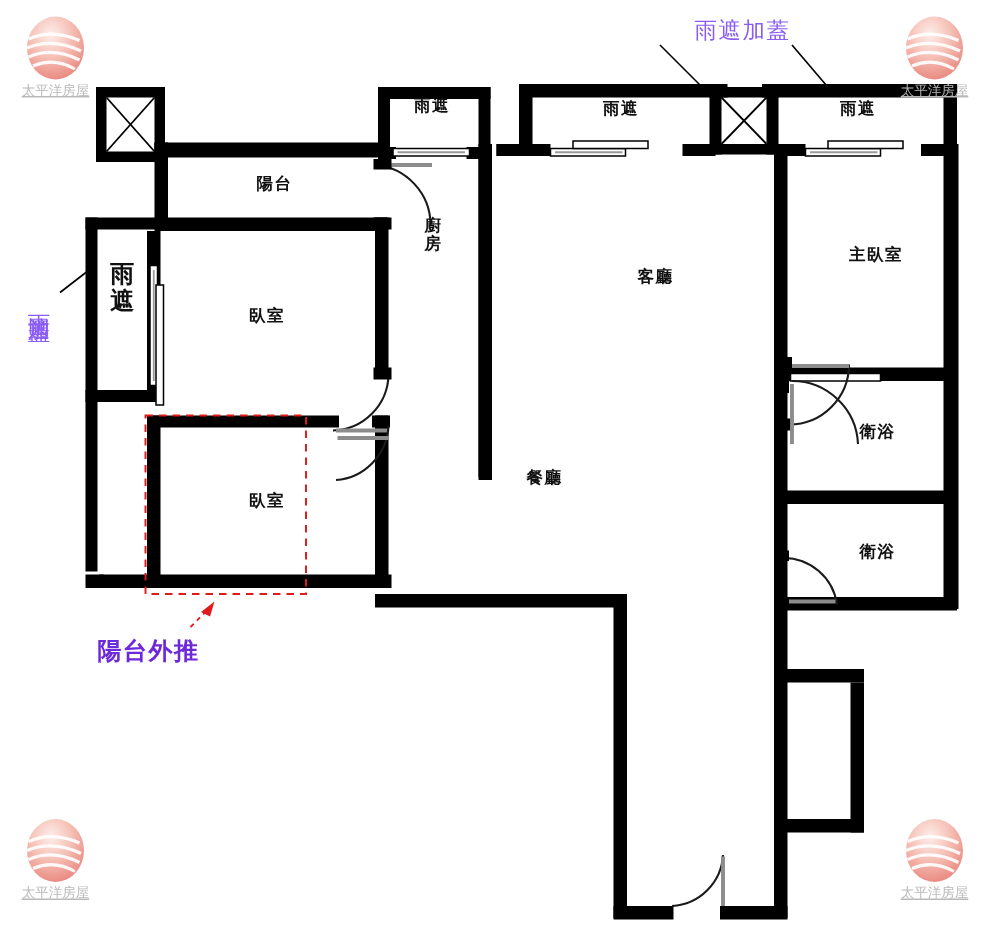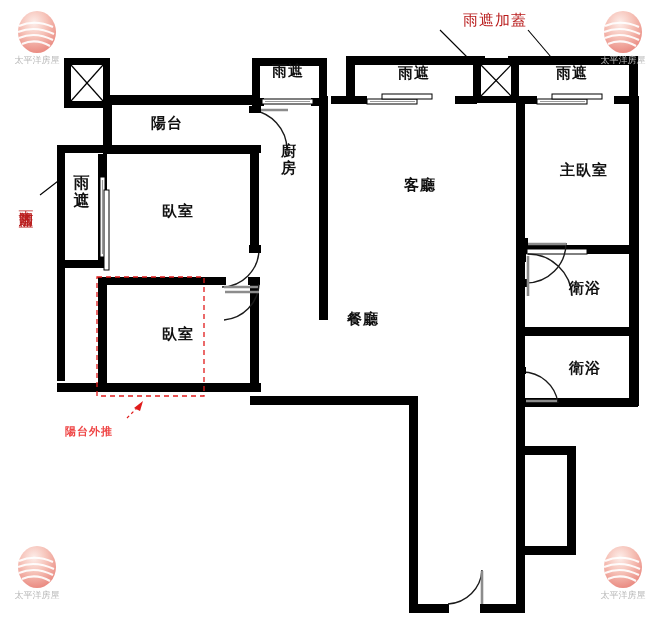--- a/index.html
+++ b/index.html
@@ -49,57 +49,58 @@
   .room-label {
     position: absolute;
     font-weight: 700;
     color: #111111;
     letter-spacing: 1px;
     line-height: 1.12;
     white-space: pre-line;
     text-align: center;
     user-select: none;
   }
-  .lbl-lg { font-size: 15px; font-family: Liberation Mono, monospace; }
+  .lbl-lg { font-size: 11px; }
   .lbl-md { font-size: 16px; }
   .vert {
     writing-mode: vertical-rl;
     text-orientation: upright;
     letter-spacing: 2px;
   }
   .annot {
     position: absolute;
     font-size: 15px;
-    color: #b91c1c;
+    color: #8b5cf6;
     font-weight: 400;
     letter-spacing: 1px;
     user-select: none;
   }
   .annot-red {
     position: absolute;
-    font-size: 11px;
-    color: #ef4444;
+    font-size: 16px;
+    color: #6d28d9;
     font-weight: 600;
     letter-spacing: 1px;
     user-select: none;
   }
   .watermark {
     position: absolute;
     width: 62px;
     text-align: center;
     user-select: none;
     pointer-events: none;
   }
   .watermark .wm-mark { display: block; width: 62px; height: 48px; }
   .watermark .wm-text {
     display: block;
     font-size: 9px;
     color: #b9b9b9;
     letter-spacing: 0px;
     margin-top: -2px;
+    text-decoration: underline;
   }
 </style>
 </head>
 <body>
 
 <div id="plan-root">
 
   <svg class="floorplan" viewBox="0 0 662 622">
 
     <g>
@@ -250,26 +251,26 @@
     </g>
 
     <g>
       <rect class="red-dash" x="97" y="277" width="107" height="119"></rect>
       <path class="red-leader" d="M 127 418 L 140 405"></path>
       <polygon class="red-arrow" points="143,401 134,408 140,411"></polygon>
     </g>
 
   </svg>
 
-  <div class="room-label lbl-lg" style="left:139px; top:117px; width:56px;">陽台</div>
+  <div class="room-label lbl-lg" style="left:155px; top:117px; width:56px;">陽台</div>
   <div class="room-label lbl-lg" style="left:272px; top:145px; width:34px;">廚
 房</div>
   <div class="room-label lbl-lg" style="left:149px; top:205px; width:58px;">臥室</div>
   <div class="room-label lbl-lg" style="left:149px; top:328px; width:58px;">臥室</div>
-  <div class="room-label lbl-lg" style="left:391px; top:179px; width:58px;">客廳</div>
+  <div class="room-label lbl-lg" style="left:391px; top:179px; width:58px;text-align:right;">客廳</div>
   <div class="room-label lbl-lg" style="left:334px; top:313px; width:58px;">餐廳</div>
   <div class="room-label lbl-lg" style="left:542px; top:164px; width:84px;">主臥室</div>
   <div class="room-label lbl-lg" style="left:556px; top:282px; width:58px;">衛浴</div>
   <div class="room-label lbl-lg" style="left:556px; top:362px; width:58px;">衛浴</div>
   <div class="room-label lbl-md" style="left:67px;  top:174px; width:30px;">雨
 遮</div>
   <div class="room-label lbl-lg" style="left:259px; top:65px;  width:58px;">雨遮</div>
   <div class="room-label lbl-lg" style="left:385px; top:67px;  width:58px;">雨遮</div>
   <div class="room-label lbl-lg" style="left:543px; top:67px;  width:58px;">雨遮</div>
 

